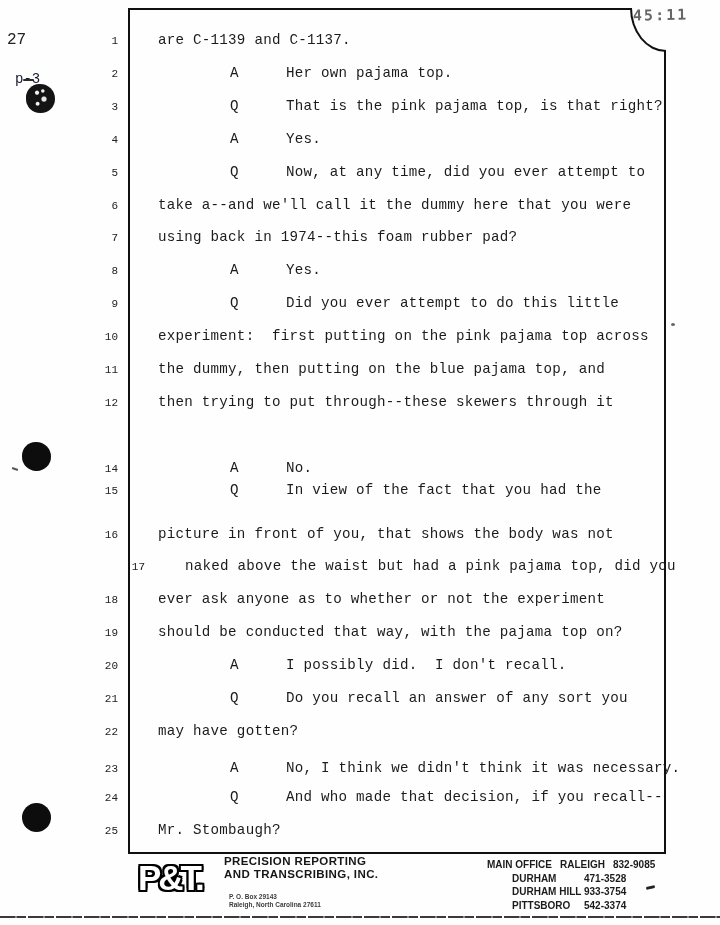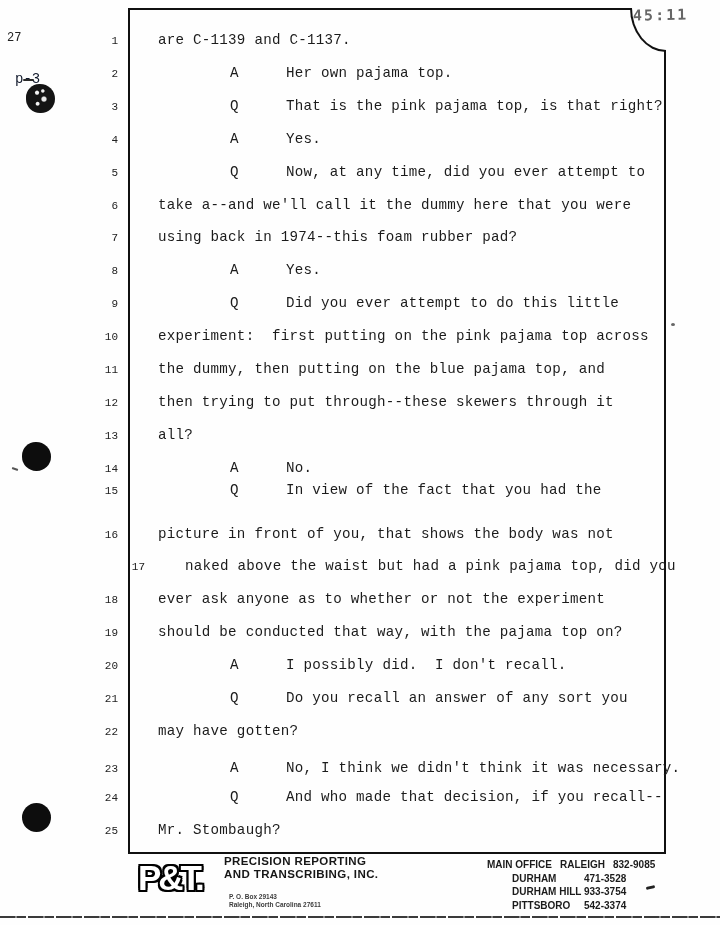--- a/index.html
+++ b/index.html
@@ -11,21 +11,21 @@
   .tbox{position:absolute;left:128px;top:8px;width:538px;height:846px;
         border:2px solid #101010;box-sizing:border-box;}
   .notch{position:absolute;top:-2px;right:-2px;width:36px;height:44px;background:#fefefe;
          border-left:2px solid #101010;border-bottom:2px solid #101010;
          border-bottom-left-radius:100% 100%;box-sizing:border-box;}
   .stamp{position:absolute;left:633px;top:6px;width:70px;
          font-family:"DejaVu Sans Mono",monospace;font-size:15px;font-weight:bold;
          color:#4c4c4c;letter-spacing:2px;opacity:.85;transform:rotate(-1deg);}
 
   
-  .note27{position:absolute;left:7px;top:31px;font-size:12px;color:#222;}
+  .note27{position:absolute;left:7px;top:31px;font-size:16px;color:#222;}
   .notep3{position:absolute;left:15px;top:71px;font-size:14px;color:#0f172a;}
   .notedash{position:absolute;left:23px;top:79px;width:11px;height:2px;background:#2a2a2a;border-radius:1px;}
   .punch{position:absolute;width:29px;height:29px;border-radius:50%;background:#0d0d0d;}
   .punch1{left:26px;top:84px;border-radius:47% 53% 50% 50%;
           background-color:#141414;
           background-image:radial-gradient(circle at 38% 30%,#f4f4f4 1.5px,transparent 2.6px),
                            radial-gradient(circle at 62% 52%,#e8e8e8 2px,transparent 3.2px),
                            radial-gradient(circle at 40% 68%,#f4f4f4 1.4px,transparent 2.4px),
                            radial-gradient(circle at 58% 24%,#eee 1.2px,transparent 2.2px);}
   .punch2{left:22px;top:442px;border-radius:48% 52% 50% 50%;}
@@ -129,24 +129,20 @@
         <span class="tx para">experiment:  first putting on the pink pajama top across</span>
       </div>
       <div class="trow" style="top: 361px;">
         <span class="lnum">11</span>
         <span class="tx para">the dummy, then putting on the blue pajama top, and</span>
       </div>
       <div class="trow" style="top: 393.9px;">
         <span class="lnum">12</span>
         <span class="tx para">then trying to put through--these skewers through it</span>
       </div>
-      <div class="trow" style="top: 426.8px;">
-        <span class="lnum">13</span>
-        <span class="tx para">all?</span>
-      </div>
       <div class="trow" style="top: 459.7px;">
         <span class="lnum">14</span>
         <span class="mk">A</span>
         <span class="tx qa">No.</span>
       </div>
       <div class="trow" style="top: 482px;">
         <span class="lnum">15</span>
         <span class="mk">Q</span>
         <span class="tx qa">In view of the fact that you had the</span>
       </div>

